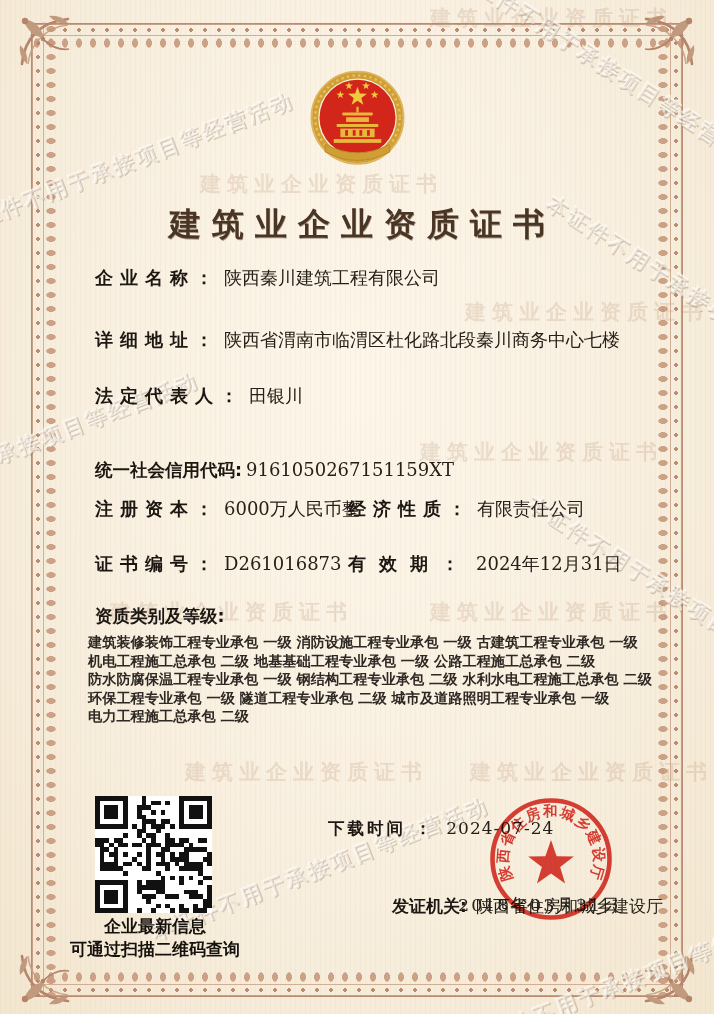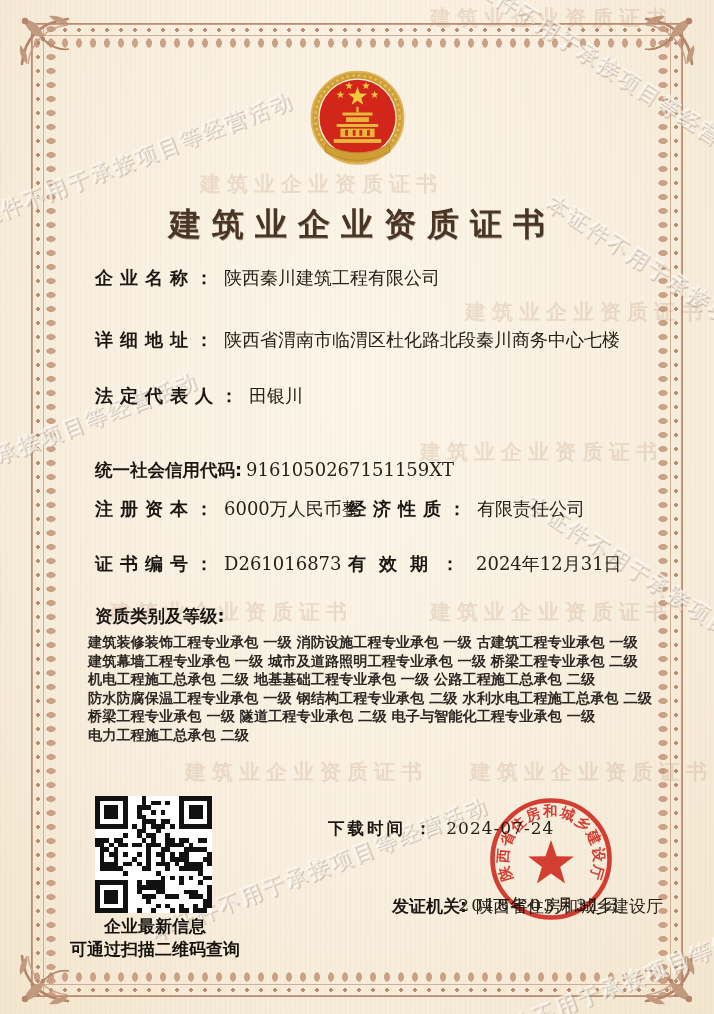--- a/index.html
+++ b/index.html
@@ -190,24 +190,23 @@
   <div class="row r6">
     <span class="lbl ls">证书编号：</span><span class="val">D261016873</span>
     <span class="col2">
       <span class="lbl ls-wide">有效期：</span><span class="val">2024年12月31日</span>
     </span>
   </div>
 
   <div class="qhead">资质类别及等级:</div>
   <div class="qlines">
     <div class="qline">建筑装修装饰工程专业承包 一级 消防设施工程专业承包 一级 古建筑工程专业承包 一级</div>
-    <div class="qline">建筑幕墙工程专业承包 一级 城市及道路照明工程专业承包 一级 桥梁工程专业承包 二级</div>
     <div class="qline">机电工程施工总承包 二级 地基基础工程专业承包 一级 公路工程施工总承包 二级</div>
     <div class="qline">防水防腐保温工程专业承包 一级 钢结构工程专业承包 二级 水利水电工程施工总承包 二级</div>
-    <div class="qline">桥梁工程专业承包 一级 隧道工程专业承包 二级 电子与智能化工程专业承包 一级</div>
+    <div class="qline">环保工程专业承包 一级 隧道工程专业承包 二级 城市及道路照明工程专业承包 一级</div>
     <div class="qline">电力工程施工总承包 二级</div>
   </div>
 
   <svg id="qr" class="qr" viewBox="0 0 25 25" shape-rendering="crispEdges">
       <rect x="0" y="0" width="25" height="25" fill="#fff"></rect>
       <rect x="10" y="0" width="1" height="1" fill="#111"></rect>
       <rect x="10" y="1" width="1" height="1" fill="#111"></rect>
       <rect x="12" y="1" width="1" height="1" fill="#111"></rect>
       <rect x="13" y="1" width="1" height="1" fill="#111"></rect>
       <rect x="15" y="1" width="1" height="1" fill="#111"></rect>

